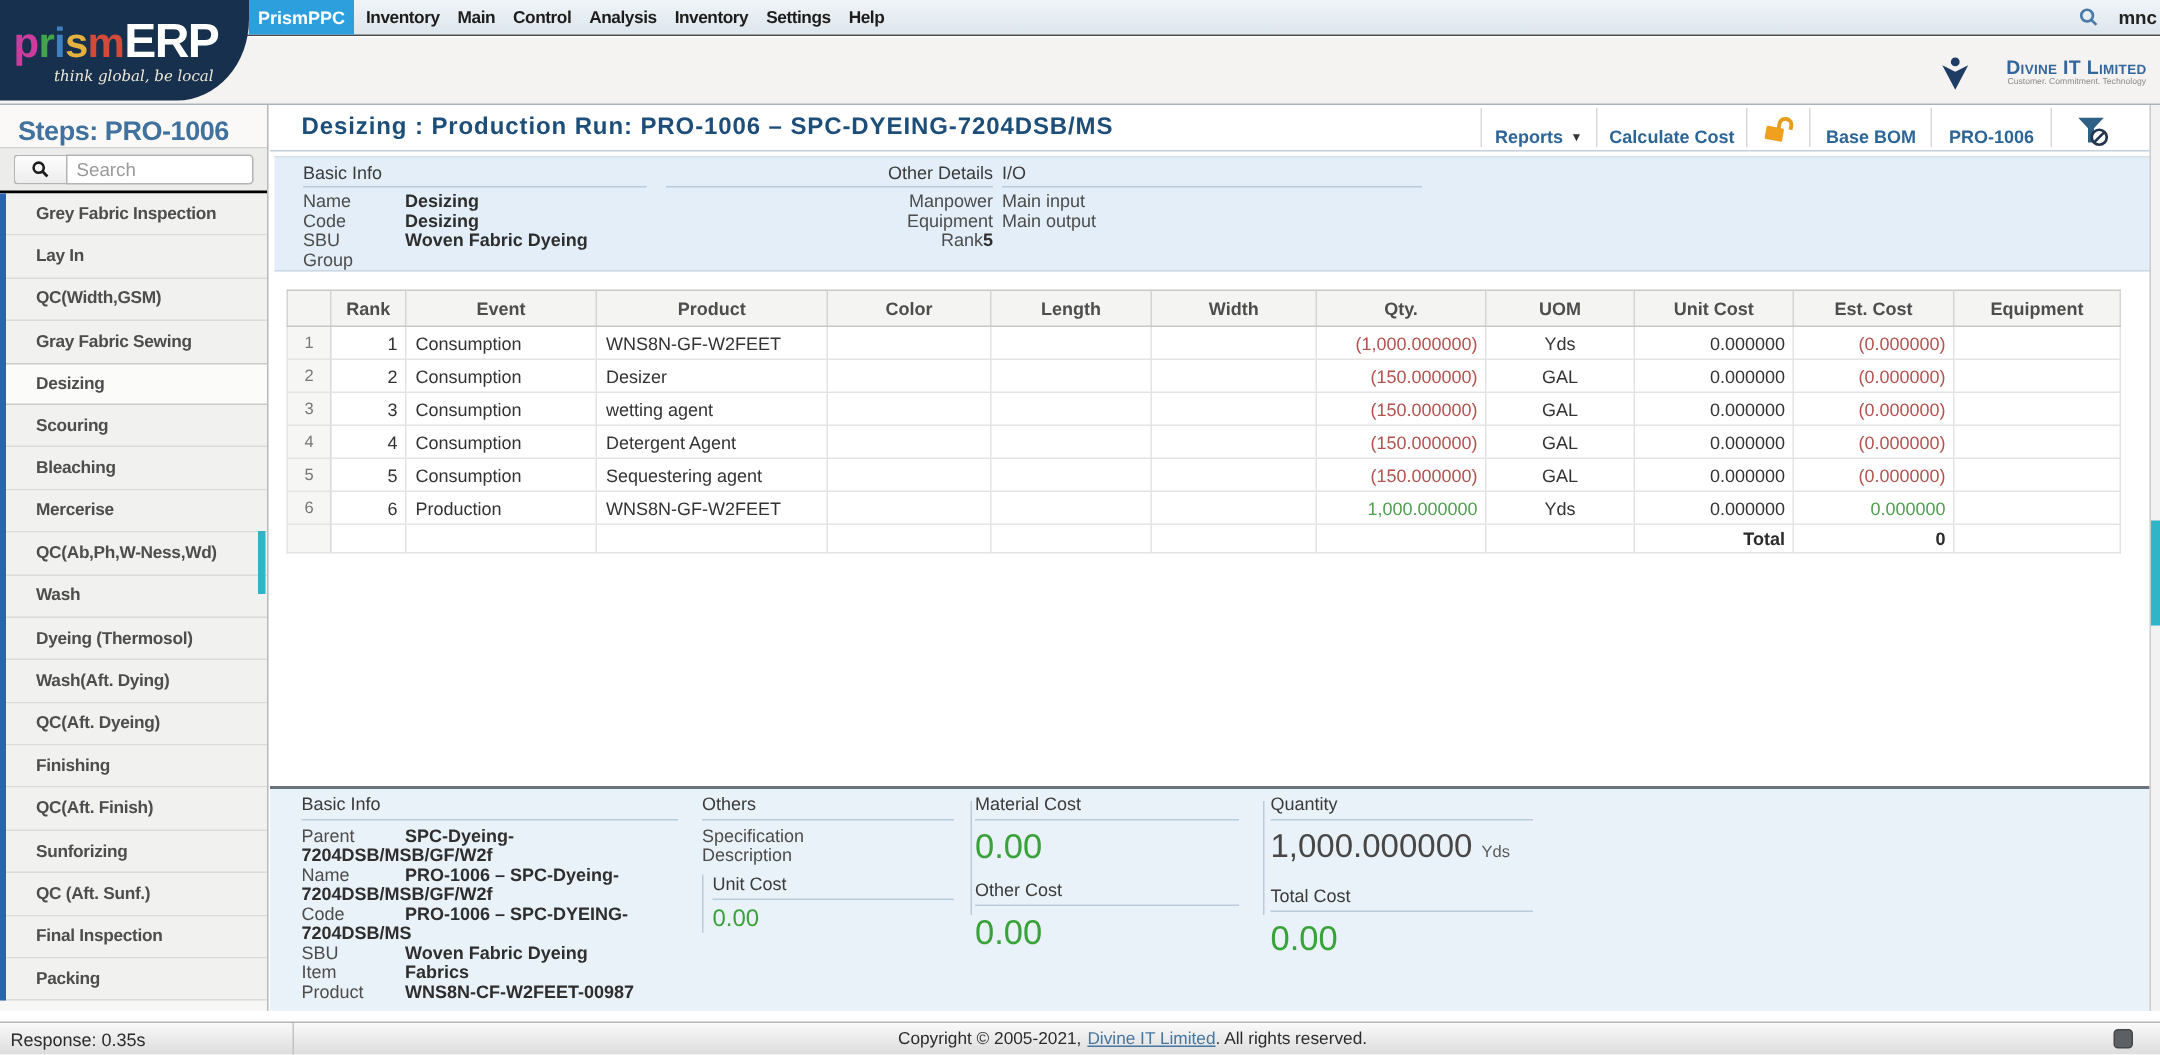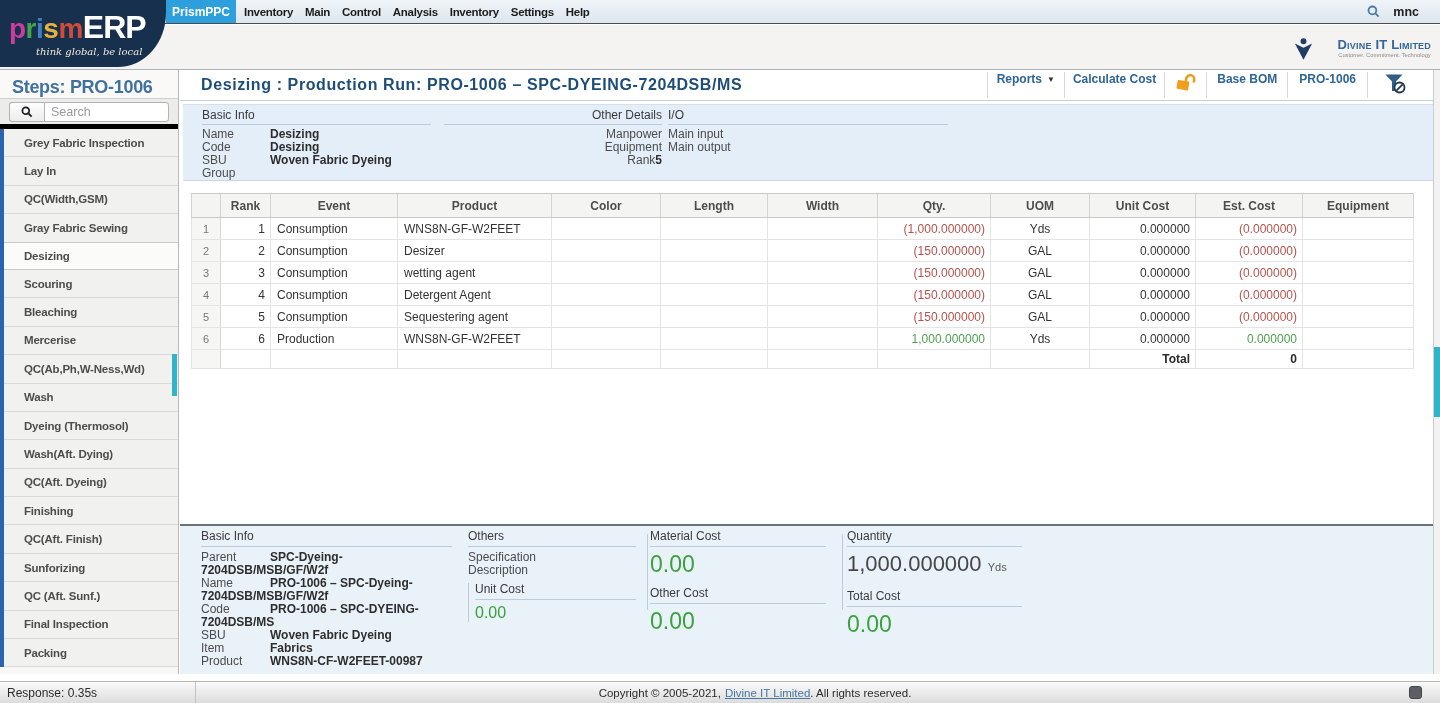--- a/index.html
+++ b/index.html
@@ -8,21 +8,21 @@
   #app { position:relative; width:1440px; height:703px; background:#fff; }
 
   
   #menubar { position:absolute; top:0; left:0; width:1440px; height:24px;
     background:linear-gradient(#eff4f8,#dde6ed); border-bottom:1px solid #4b4b4b;
     display:flex; align-items:stretch; padding-left:166px; z-index:4; }
   .brand-tab { width:70px; background:#2d9fdc; color:#fff; font-size:12px; font-weight:bold;
     display:flex; align-items:center; justify-content:center; margin-right:2px; }
   .menu-item { font-size:11.5px; font-weight:bold; color:#1c1c1c; display:flex; align-items:center;
     padding:0 6px; letter-spacing:-0.3px; cursor:default; }
-  #menubar-right { margin-left:auto; display:flex; align-items:center; padding-right:19px; }
+  #menubar-right { margin-left:auto; display:flex; align-items:center; padding-right:0; }
   .mb-search { width:13px; display:flex; align-items:center; justify-content:center; margin-right:13px; }
   .mb-user { font-size:12.5px; font-weight:bold; color:#222; padding-right:2px; }
 
   
   #header-strip { position:absolute; top:25px; left:0; width:1440px; height:45px;
     background:#f4f3f1; border-bottom:1px solid #abb3ba; z-index:1; }
   #divine { position:absolute; right:9px; top:13px; display:flex; align-items:flex-start; }
   #divine .dv-text { margin-left:5px; text-align:right; }
   #divine .dv-name { font-variant:small-caps; font-weight:bold; color:#33679b; font-size:13px;
     letter-spacing:0.2px; line-height:14px; }
@@ -35,21 +35,21 @@
   #logo-line .prism { font-size:28px; font-weight:bold; letter-spacing:-0.5px; }
   #logo-line .erp { font-size:32px; font-weight:bold; color:#fff; letter-spacing:-1px; }
   #logo-tagline { position:absolute; left:36px; top:46px; font-size:10px; font-family:"DejaVu Serif", serif;
     font-style:italic; color:#efe9d9; white-space:nowrap; }
 
   
   #sidebar { position:absolute; top:70px; left:0; width:179px; height:604px;
     background:#f7f7f5; border-right:1px solid #b9b9b9; z-index:2; }
   #sidebar-title { height:29px; padding:7px 0 0 12px; font-size:18px; letter-spacing:-0.3px; font-weight:bold; color:#41729e;
     border-bottom:1px solid #cfcfcd; background:#faf9f7; }
-  #sidebar-search { height:30px; background:#ececea; border-bottom:5px solid #000000;
+  #sidebar-search { height:30px; background:#ececea; border-bottom:2px solid #000000;
     display:flex; align-items:center; padding:0 9px; }
   #search-btn { flex:0 0 35px; height:20px; background:linear-gradient(#fdfdfd,#ededed);
     border:1px solid #b4b4b4; border-right:none; border-radius:3px 0 0 3px;
     display:flex; align-items:center; justify-content:center; }
   #search-input { flex:1 1 0; min-width:0; height:20px; border:1px solid #b4b4b4; border-radius:0 3px 3px 0;
     font-size:12.5px; color:#333; padding:0 6px; background:#fff; outline:none;
     font-family:"Liberation Sans", sans-serif; }
   #search-input::placeholder { color:#9a9a9a; }
   #step-list { position:relative; }
   #step-list::before { content:""; position:absolute; left:0; top:0; bottom:0; width:4px;
@@ -60,21 +60,21 @@
   .step-item.selected { background:#fbfbfa; border-top:1px solid #c9c9c7; border-bottom:1px solid #c9c9c7;
     margin-top:-1px; }
   #sidebar-thumb { position:absolute; right:1px; top:284px; width:5px; height:42px; background:#30b4c8; }
 
   
   #main { position:absolute; top:70px; left:180px; width:1260px; height:604px; background:#fff; }
 
   #main-titlebar { position:absolute; top:0; left:0; right:7px; height:31px; border-bottom:1px solid #c3cfda;
     display:flex; align-items:center; }
   #main-title { padding-left:21px; font-size:16px; letter-spacing:0.6px; font-weight:bold; color:#1d4e79; white-space:nowrap; }
-  #toolbar { margin-left:auto; display:flex; align-items:flex-start; height:26px; padding-right:26px; }
+  #toolbar { margin-left:auto; display:flex; align-items:flex-end; height:26px; padding-right:26px; }
   .tb-sep { width:1px; height:26px; background:#d9d9d9; }
   .tb-item { font-size:12px; font-weight:bold; color:#2e6597; padding:0 11px; display:flex;
     align-items:center; cursor:pointer; white-space:nowrap; }
   .tb-caret { font-size:8px; color:#333; margin-left:5px; }
   .tb-icon { padding:0 14px; display:flex; align-items:center; cursor:pointer; }
   [data-name=reports-button] { padding:0 9px; }
   [data-name=calculate-cost-button] { padding:0 8px; }
   [data-name=unlock-icon] { padding:0 9px; }
   [data-name=base-bom-button] { padding:0 10px; }
   [data-name=run-code-button] { padding:0 11px; }

